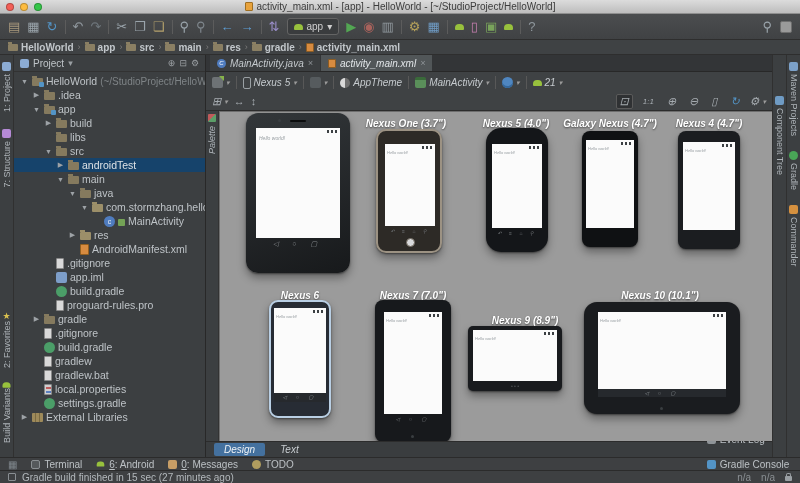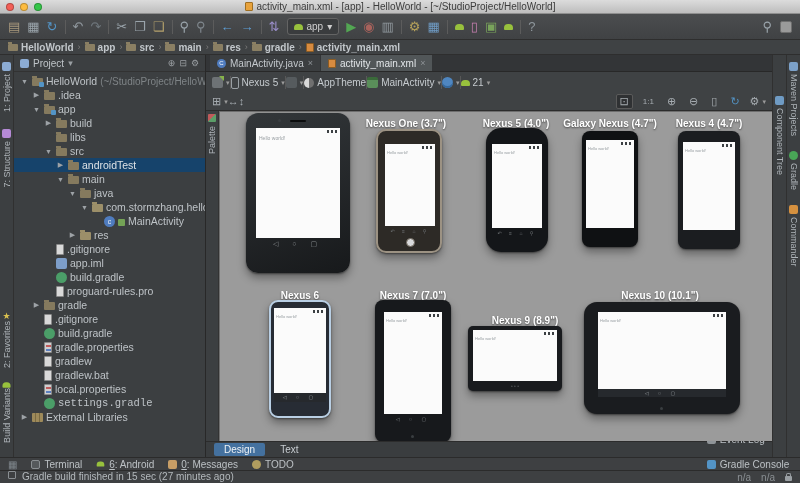--- a/index.html
+++ b/index.html
@@ -70,32 +70,32 @@
   .ti-xml { background:#d78b40; border:1px solid #95601f; border-radius:1px; width:9px; }
   .ti-file { background:#d9d9d9; border:1px solid #8a8a8a; width:8px; border-radius:1px; }
   .ti-gradle { background:#4b9e68; border-radius:50%; }
   .ti-props { background:#cfcfcf; border:1px solid #8a8a8a; width:8px; border-radius:1px; }
   .ti-props::before { content:""; position:absolute; left:1px; top:2px; width:5px; height:2px; background:#c05b5b; }
   .ti-props::after { content:""; position:absolute; left:1px; top:6px; width:5px; height:2px; background:#5b7fc0; }
   .ti-iml { background:#7d9ec9; border-radius:2px; }
   .ti-lib { background:repeating-linear-gradient(90deg,#9e8a5a 0 3px,#7a6a42 3px 4px); border-radius:1px; height:9px; margin-top:1px; }
 
   
-  .editor { flex:1; display:flex; flex-direction:column; min-width:0; background:#3c3f41; }
+  .editor { flex:1; display:flex; flex-direction:column; min-width:0; background:#3c3f41;font-style:italic; }
   .tabbar { height:17px; background:#333537; border-bottom:1px solid #282828; display:flex;
     align-items:flex-end; padding-left:4px; gap:1px; flex:none; }
   .etab { height:16px; display:flex; align-items:center; gap:4px; padding:0 7px; font-size:10px;
     color:#c3c8cc; background:#3b3e40; cursor:default; }
   .etab.active { background:#515658; color:#e2e6e9; }
   .etab .x { color:#8d9296; font-size:9px; }
   .mini-class { width:9px; height:9px; border-radius:50%; background:#4f7cbf; color:#fff; font-size:6px;
     line-height:9px; text-align:center; display:inline-block; }
 
   .ptoolbar { background:#3f4244; border-bottom:1px solid #2c2c2c; flex:none; }
-  .ptrow { display:flex; align-items:center; padding:0 6px; }
+  .ptrow { display:flex; align-items:center; padding:0 6px; gap:6px; }
   .ptrow.r1 { height:21px; } .ptrow.r2 { height:17px; }
   .pt-sep { width:1px; height:13px; background:#585858; }
   .pt-lab { font-size:10px; color:#c6cbcf; }
   .pt-ic { font-size:11px; color:#a6acb1; line-height:1; }
   .pt-btn { display:flex; align-items:center; gap:3px; cursor:default; }
   .orient-ic { width:11px; height:11px; background:#6d7275; border-radius:2px; position:relative; }
   .orient-ic::after { content:""; position:absolute; right:-1px; top:-1px; border-left:5px solid transparent; border-top:5px solid #86b34a; }
   .dev-ic { width:8px; height:12px; border:1px solid #9aa0a4; border-radius:2px; }
   .theme-ic { width:11px; height:11px; background:#565b5e; border-radius:2px; }
   .half-ic { width:10px; height:10px; border-radius:50%; background:linear-gradient(90deg,#d9d9d9 50%,#707070 50%); }
@@ -141,21 +141,21 @@
   .ic-eventlog { background:#8f9498; }
   .ic-gradleconsole { background:#5394c6; }
   .ic-memory { background:#4f86c0; border:1px solid #7fb0da; }
   .ic-project { background:#8cacd4; } .ic-structure { background:#b58ad6; }
   .ic-comptree { background:#6f9bc4; } .ic-maven { background:#7ca1c9; }
   .ic-gradle { background:#49a657; border-radius:50%; } .ic-commander { background:#d6913f; }
   .star { color:#d8c04f; font-size:9px; line-height:1; }
   .tw-right { margin-left:auto; display:flex; gap:14px;flex-direction:column; }
 
   .statusbar { height:13px; background:#3e4042; border-top:1px solid #2b2b2b; display:flex;
-    padding:0 8px; gap:6px; font-size:10px; color:#b3b8bc; flex:none; }
+    align-items:center; padding:0 8px; gap:6px; font-size:10px; color:#b3b8bc; flex:none; }
   .sb-ic { width:8px; height:8px; border:1px solid #8a8f93; border-radius:1px; }
   .sb-right { margin-left:auto; display:flex; align-items:center; gap:10px; color:#8a8f93; }
   .mini-lock { width:7px; height:5px; background:#9a9fa3; border-radius:1px; position:relative; margin-top:3px; }
   .mini-lock::before { content:""; position:absolute; top:-3px; left:1px; width:3px; height:3px;
     border:1px solid #9a9fa3; border-bottom:none; border-radius:2px 2px 0 0; }
 </style>
 </head>
 <body>
 
 <div class="window">
@@ -336,20 +336,25 @@
             <span class="tarrow"></span>
             <span class="ti ti-class">c</span>
             <span class="ti ti-key"></span>
             <span>MainActivity</span>
           </div>
           <div class="trow" style="padding-left: 54px;">
             <span class="tarrow">▶</span>
             <span class="ti ti-pkg"></span>
             <span>res</span>
           </div>
+          <div class="trow" style="padding-left: 54px;">
+            <span class="tarrow"></span>
+            <span class="ti ti-xml"></span>
+            <span>AndroidManifest.xml</span>
+          </div>
           <div class="trow" style="padding-left: 30px;">
             <span class="tarrow"></span>
             <span class="ti ti-file"></span>
             <span>.gitignore</span>
           </div>
           <div class="trow" style="padding-left: 30px;">
             <span class="tarrow"></span>
             <span class="ti ti-iml"></span>
             <span>app.iml</span>
           </div>
@@ -373,39 +378,34 @@
             <span class="ti ti-file"></span>
             <span>.gitignore</span>
           </div>
           <div class="trow" style="padding-left: 18px;">
             <span class="tarrow"></span>
             <span class="ti ti-gradle"></span>
             <span>build.gradle</span>
           </div>
           <div class="trow" style="padding-left: 18px;">
             <span class="tarrow"></span>
-            <span class="ti ti-props"></span>
-            <span>gradle.properties</span>
-          </div>
-          <div class="trow" style="padding-left: 18px;">
-            <span class="tarrow"></span>
             <span class="ti ti-file"></span>
             <span>gradlew</span>
           </div>
           <div class="trow" style="padding-left: 18px;">
             <span class="tarrow"></span>
             <span class="ti ti-file"></span>
             <span>gradlew.bat</span>
           </div>
           <div class="trow" style="padding-left: 18px;">
             <span class="tarrow"></span>
             <span class="ti ti-props"></span>
             <span>local.properties</span>
           </div>
-          <div class="trow" style="padding-left: 18px; font-family: Liberation Mono, monospace;">
+          <div class="trow" style="padding-left: 18px;">
             <span class="tarrow"></span>
             <span class="ti ti-gradle"></span>
             <span>settings.gradle</span>
           </div>
           <div class="trow" style="padding-left: 6px;">
             <span class="tarrow">▶</span>
             <span class="ti ti-lib"></span>
             <span>External Libraries</span>
           </div>
         </div>

